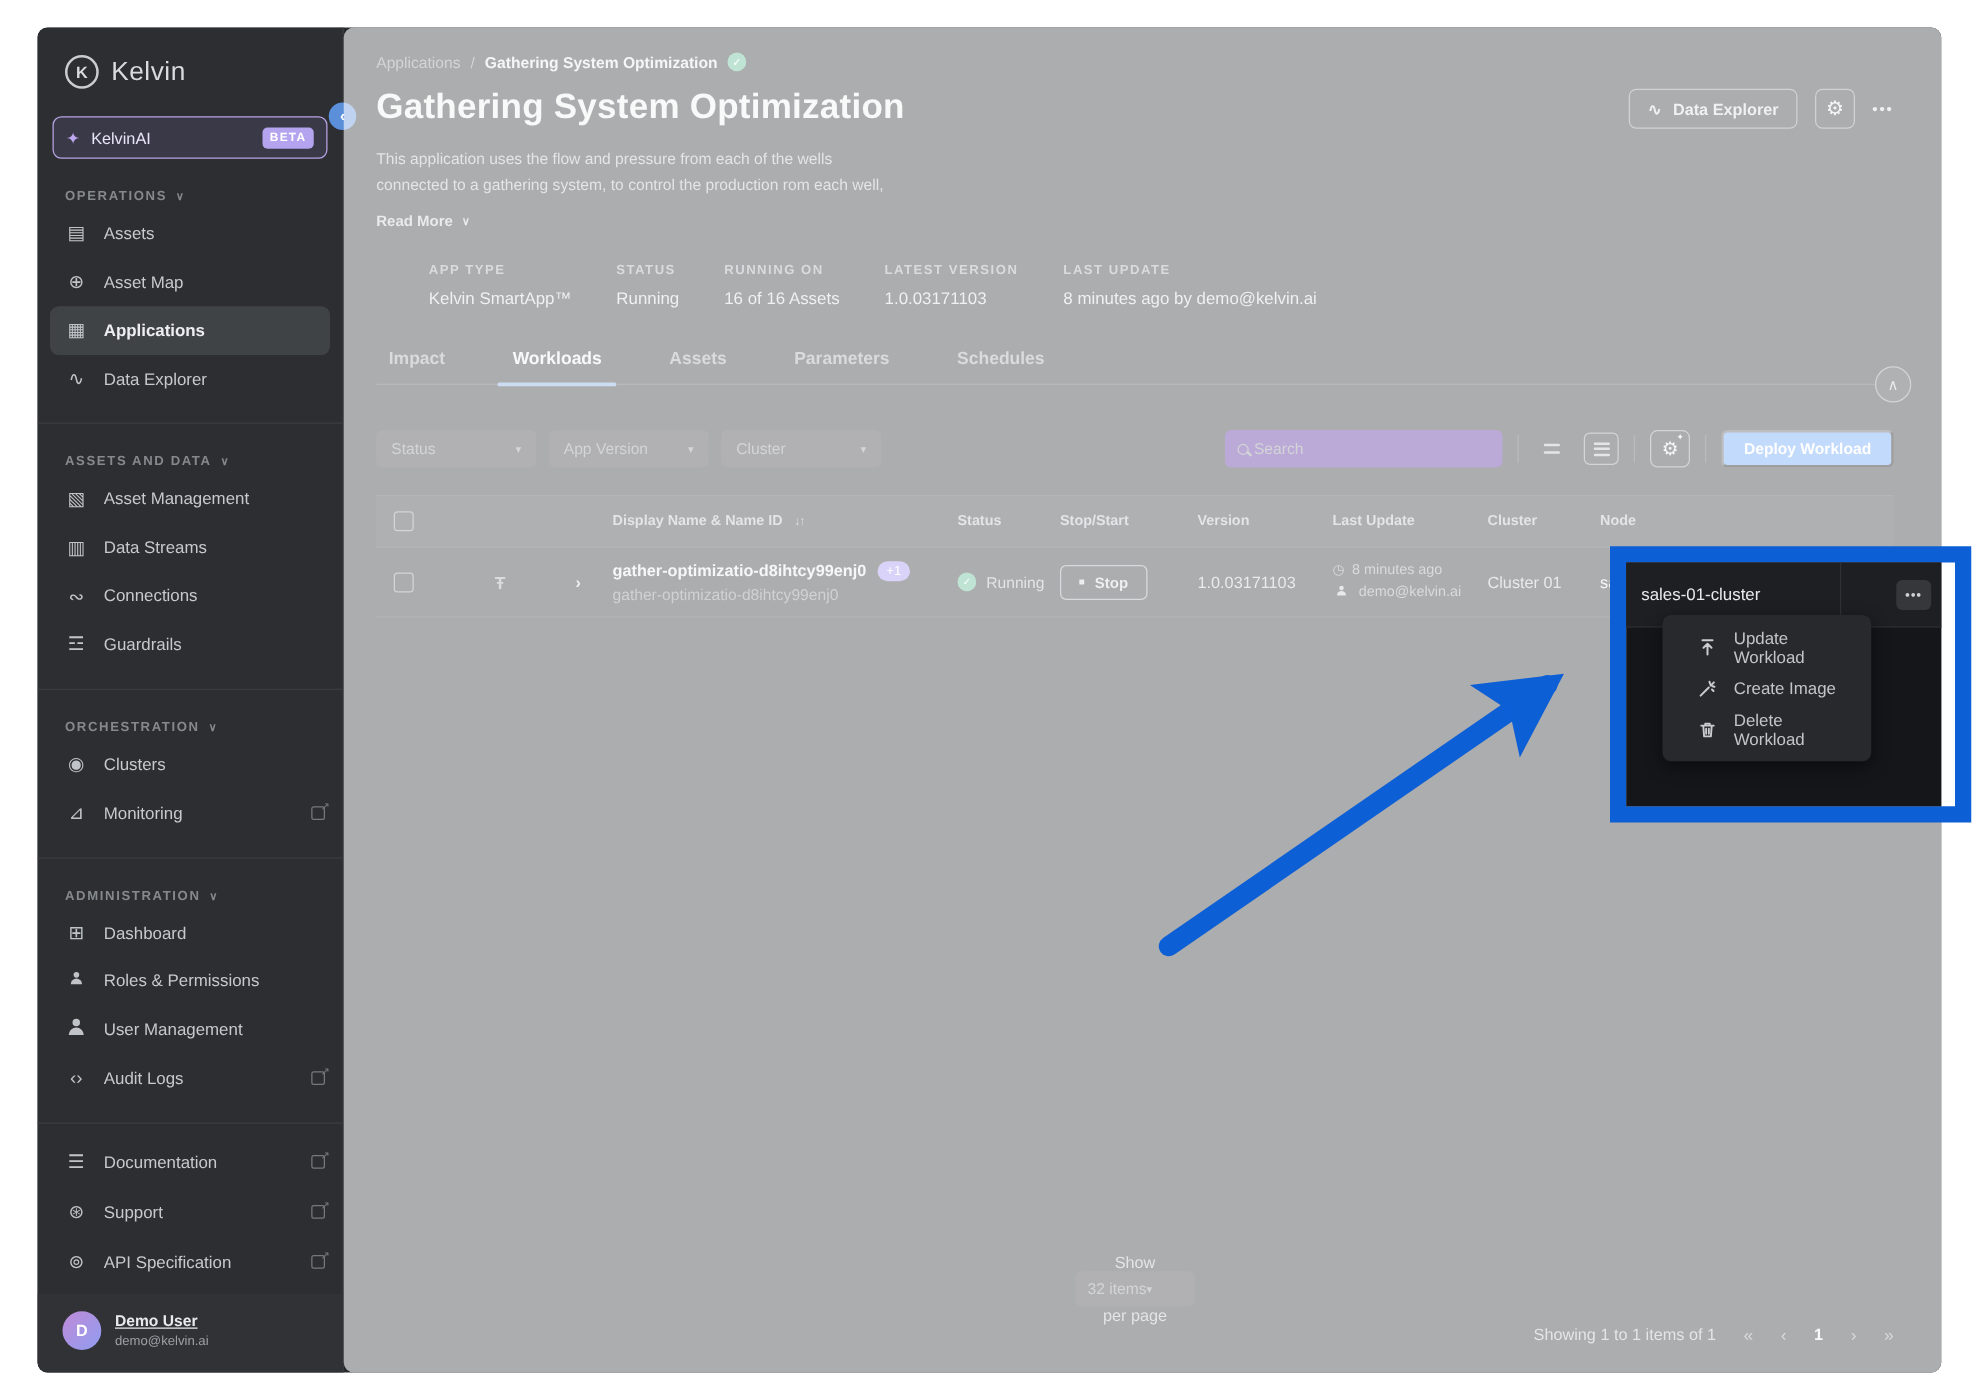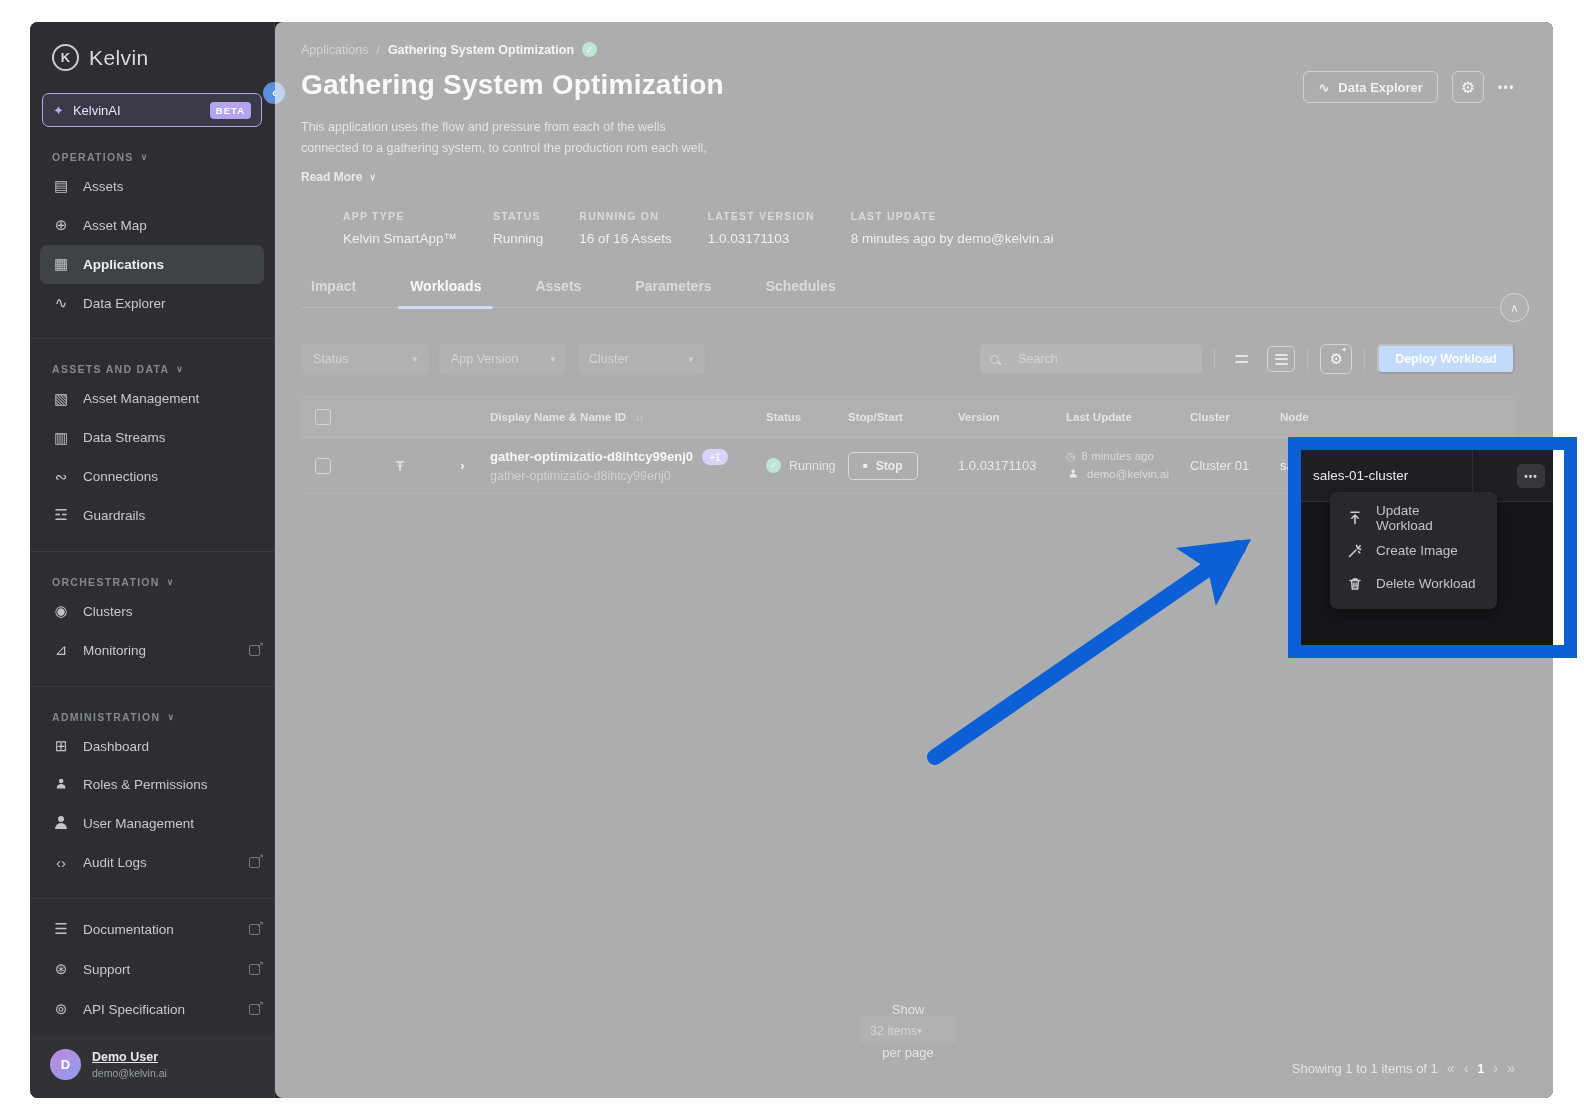--- a/index.html
+++ b/index.html
@@ -79,22 +79,22 @@
   .tab.active { color:#eef0f2; }
   .tab.active::after { content:""; position:absolute; left:-8px; right:-8px; bottom:-2px; height:3.5px;
     background:#7aa7e0; border-radius:2px; }
   .tabs-up-btn { position:absolute; right:-14px; bottom:-15px; width:29px; height:29px; border:1px solid #8b9096;
     border-radius:50%; background:#303236; color:#c6cacd; font-size:12px; display:flex; align-items:center; justify-content:center; }
   .filter-row { margin-top:36px; display:flex; align-items:center; }
   .drop-pill { width:128px; height:30px; background:#323437; border-radius:5px; display:flex; align-items:center;
     justify-content:space-between; padding:0 12px; color:#8b9096; font-size:12.5px; margin-right:10px; }
   .drop-pill .caret { font-size:9px; }
   .filter-right { margin-left:auto; display:flex; align-items:center; gap:12px; }
-  .search-box { width:222px; height:30px; background:#404040; border-radius:5px; display:flex; align-items:center;
-    gap:19px; padding:0 10px; color:#8b9096; font-size:12.5px; }
+  .search-box { width:222px; height:30px; background:#4c1d95; border-radius:5px; display:flex; align-items:center;
+    gap:4px; padding:0 10px; color:#8b9096; font-size:12.5px; }
   .search-ico { width:9px; height:9px; border:1.5px solid #8b9096; border-radius:50%; position:relative; flex-shrink:0; }
   .search-ico::after { content:""; position:absolute; width:5px; height:1.5px; background:#8b9096;
     transform:rotate(45deg); right:-4px; bottom:-1px; }
   .vsep { width:1px; height:22px; background:#4a4c50; }
   .view-btn { width:28px; height:26px; display:flex; align-items:center; justify-content:center; color:#b6bac0; border-radius:5px; }
   .view-btn.active { border:1px solid #8b9096; }
   .vb-lines { width:13px; height:11px; display:flex; flex-direction:column; justify-content:space-between; }
   .vb-lines i { display:block; height:2px; background:#b6bac0; border-radius:1px; }
   .gear-btn { width:32px; height:30px; border:1px solid #8b9096; border-radius:6px; color:#e4e6e8; font-size:15px;
     display:flex; align-items:center; justify-content:center; position:relative; }
@@ -123,35 +123,35 @@
   .lu-line { display:flex; align-items:center; gap:6px; color:#9ba0a5; font-size:11.5px; }
   .lu-line + .lu-line { margin-top:4px; }
   .lu-ico { font-size:11px; }
   .node-cell { color:#e8eaec; }
   .row-dots { color:#d0d3d6; font-size:11px; letter-spacing:1px; font-weight:bold; }
   
   .spacer { flex:1; }
   .page-footer { display:flex; align-items:center; padding:0 0 22px 0; color:#b9bcc0; font-size:13px;flex-direction:column; }
   .psize-pill { width:96px; height:28px; background:#323437; border-radius:5px; display:flex; align-items:center;
     padding:0 10px; color:#8b9096; font-size:12.5px; margin:0 10px; }
-  .pager { margin-left:auto; display:flex; align-items:center; gap:9px; }
+  .pager { margin-left:auto; display:flex; align-items:flex-start; gap:22px; }
   .pg-btn { color:#9ba0a5; font-size:14px; }
   .pg-cur { color:#eceef0; font-weight:bold; font-size:13px; }
   
   .dim { position:absolute; inset:0; background:rgba(255,255,255,0.62); z-index:40; border-radius:8px; }
   .spotlight { position:absolute; left:1301px; top:450px; width:252px; height:195px; background:#141619; z-index:55; }
   .spot-cell { height:52px; background:#1d1f22; border-bottom:1px solid #2c2e31; display:flex; align-items:center;
     padding:0 12px; position:relative; }
   .spot-cell .col-div { position:absolute; left:171px; top:0; bottom:0; width:1px; background:#2f3134; }
   .spot-node { color:#e8eaec; font-size:13.5px; }
   .spot-dots { position:absolute; right:8px; top:14px; width:28px; height:24px; background:#35373a; border-radius:5px;
     color:#d0d3d6; font-size:10px; letter-spacing:1px; font-weight:bold; display:flex; align-items:center; justify-content:center; }
   .ctx-menu { position:absolute; left:29px; top:42px; width:167px; background:#28292c; border-radius:7px;
     box-shadow:0 4px 14px rgba(0,0,0,0.45); padding:9px 0; }
-  .ctx-item { height:33px; display:flex; align-items:center; gap:13px; padding:0 17px; color:#c2c5c9; font-size:13.5px; cursor:pointer; }
+  .ctx-item { height:33px; display:flex; align-items:center; gap:13px; padding:0 28px; color:#c2c5c9; font-size:13.5px; cursor:pointer; }
   .ctx-item svg { flex-shrink:0; }
   .anno-rect { position:absolute; left:1288px; top:437px; width:289px; height:221px; border:13px solid #0d5fd6; z-index:50; }
   .anno-arrow { position:absolute; left:880px; top:500px; z-index:52; }
 </style>
 </head>
 <body>
 
 <div class="app">
 
   <div class="sidebar">

